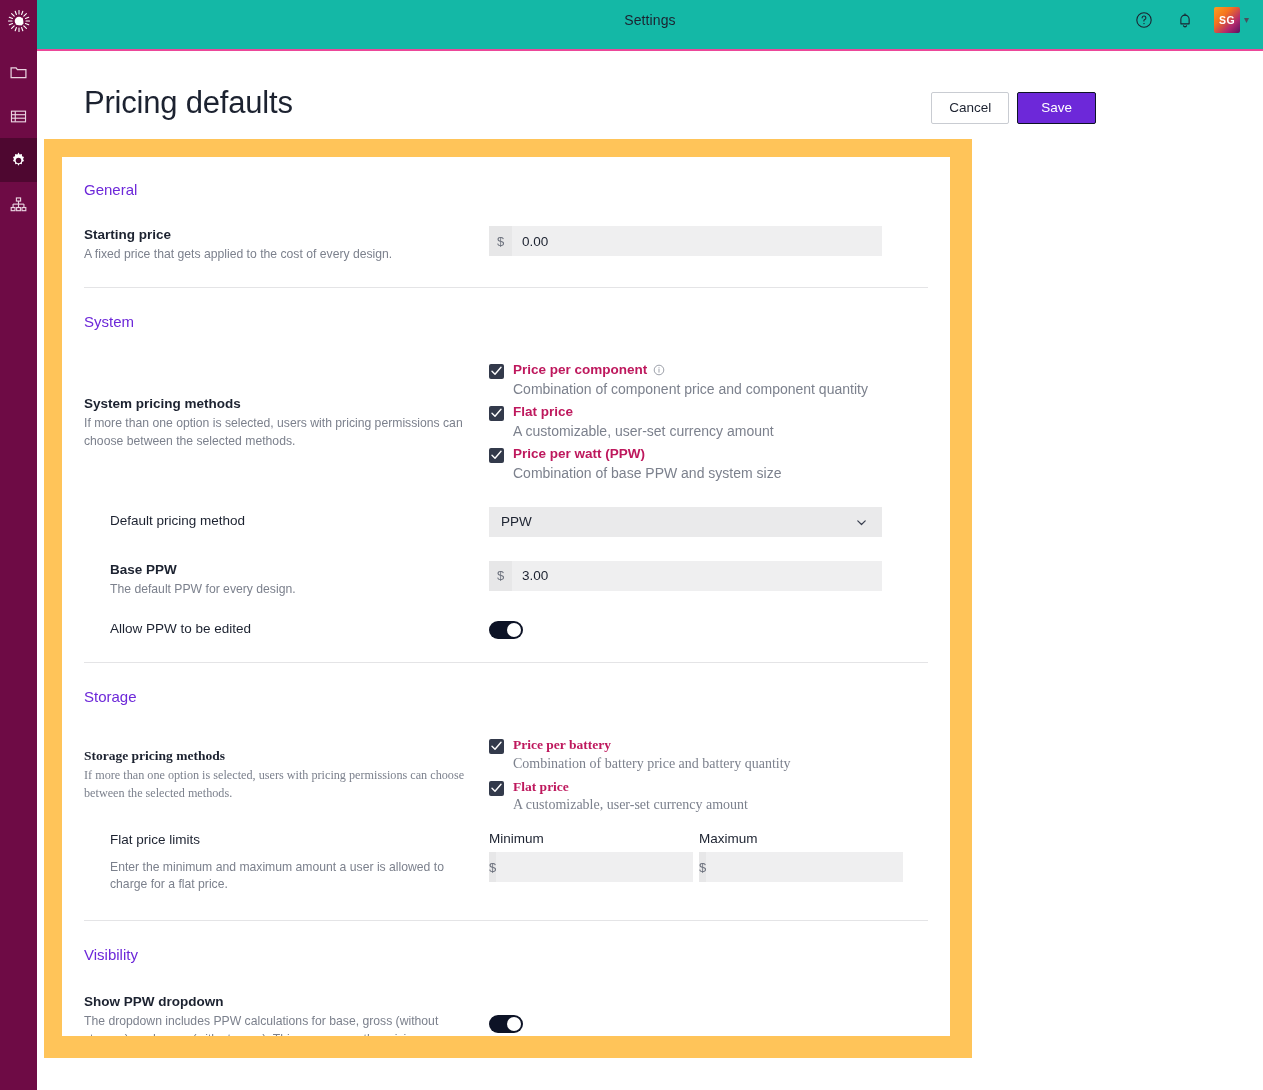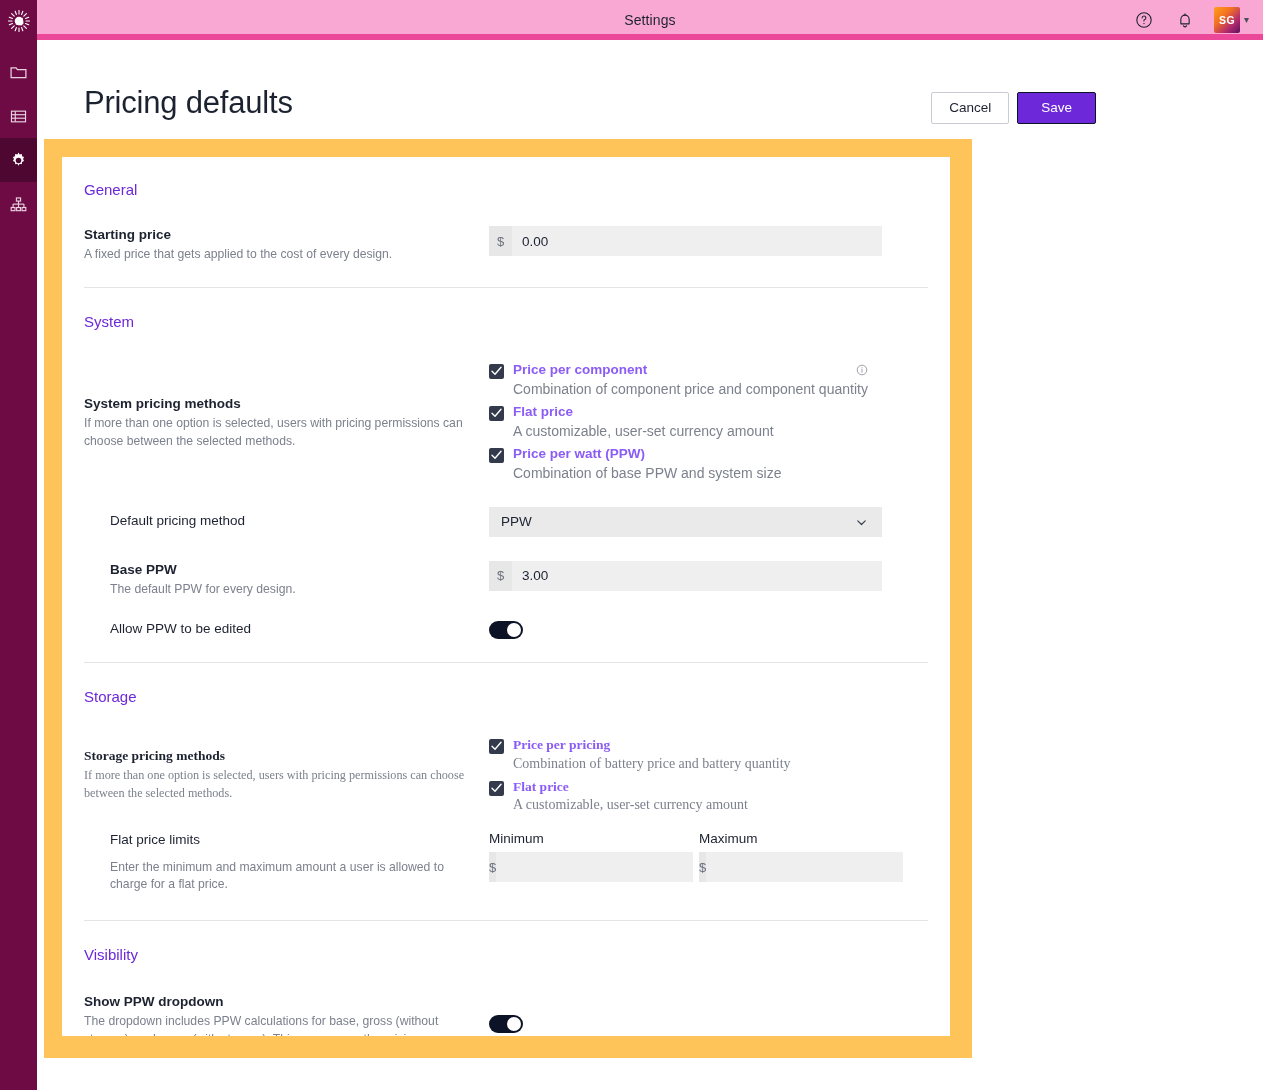--- a/index.html
+++ b/index.html
@@ -25,23 +25,23 @@
   .nav-item {
     width: 37px; height: 44px;
     display: flex; align-items: center; justify-content: center;
   }
   .nav-item.active { background: #4e0730; }
   .nav-item svg { display: block; }
 
   
   .topbar {
     position: absolute; left: 37px; top: 0;
-    width: 1226px; height: 40px;
-    background: #f9a8d4;
-    border-bottom: 6px solid #ec4899;
+    width: 1226px; height: 51px;
+    background: #14b8a6;
+    border-bottom: 2px solid #ec4899;
   }
   .topbar-title {
     position: absolute; left: 0; top: 0; width: 100%; height: 40px;
     display: flex; align-items: center; justify-content: center;
     font-size: 14px; color: #1c2230; letter-spacing: .1px;
   }
   .topbar-right {
     position: absolute; right: 14px; top: 0; height: 40px;
     display: flex; align-items: center; gap: 17px;
   }
@@ -140,22 +140,22 @@
   
   .check-list { padding-top: 2px; }
   .check-row { display: flex; align-items: flex-start; }
   .cbx {
     width: 15px; height: 15px; background: #333a4b; border-radius: 2px;
     flex: none; margin-top: 2px; position: relative; cursor: pointer;
   }
   .cbx svg { position: absolute; left: 2px; top: 2.5px; }
   .check-text { margin-left: 9px; }
   .check-label {
-    font-size: 13.5px; color: #8b5cf6; font-weight: bold;
-    display: flex; align-items: center; gap: 6px; line-height: 1.25; justify-content: space-between;
+    font-size: 13.5px; color: #be185d; font-weight: bold;
+    display: flex; align-items: center; gap: 6px; line-height: 1.25;
   }
   .check-sub { font-size: 14px; color: #7c818d; margin-top: 2px; }
   .info-icon { color: #8c919c; display: inline-flex; }
 
   
   .toggle {
     width: 34px; height: 18px; border-radius: 9px; background: #0d1326;
     position: relative; cursor: pointer; flex: none;
   }
   .toggle .knob {
@@ -392,21 +392,21 @@
         </div>
         <div class="check-list">
           <div class="check-row">
             <span class="cbx">
               <svg width="11" height="10" viewBox="0 0 11 10">
                 <path d="M1 5.2l3 3 6-7" fill="none" stroke="#ffffff" stroke-width="1.4" stroke-linecap="round" stroke-linejoin="round"></path>
               </svg>
             </span>
             <div class="check-text">
               <div class="check-label">
-                  <span>Price per pricing</span>
+                  <span>Price per battery</span>
                 </div>
               <div class="check-sub">Combination of battery price and battery quantity</div>
             </div>
           </div>
           <div class="check-row" style="margin-top:7px;">
             <span class="cbx">
               <svg width="11" height="10" viewBox="0 0 11 10">
                 <path d="M1 5.2l3 3 6-7" fill="none" stroke="#ffffff" stroke-width="1.4" stroke-linecap="round" stroke-linejoin="round"></path>
               </svg>
             </span>

